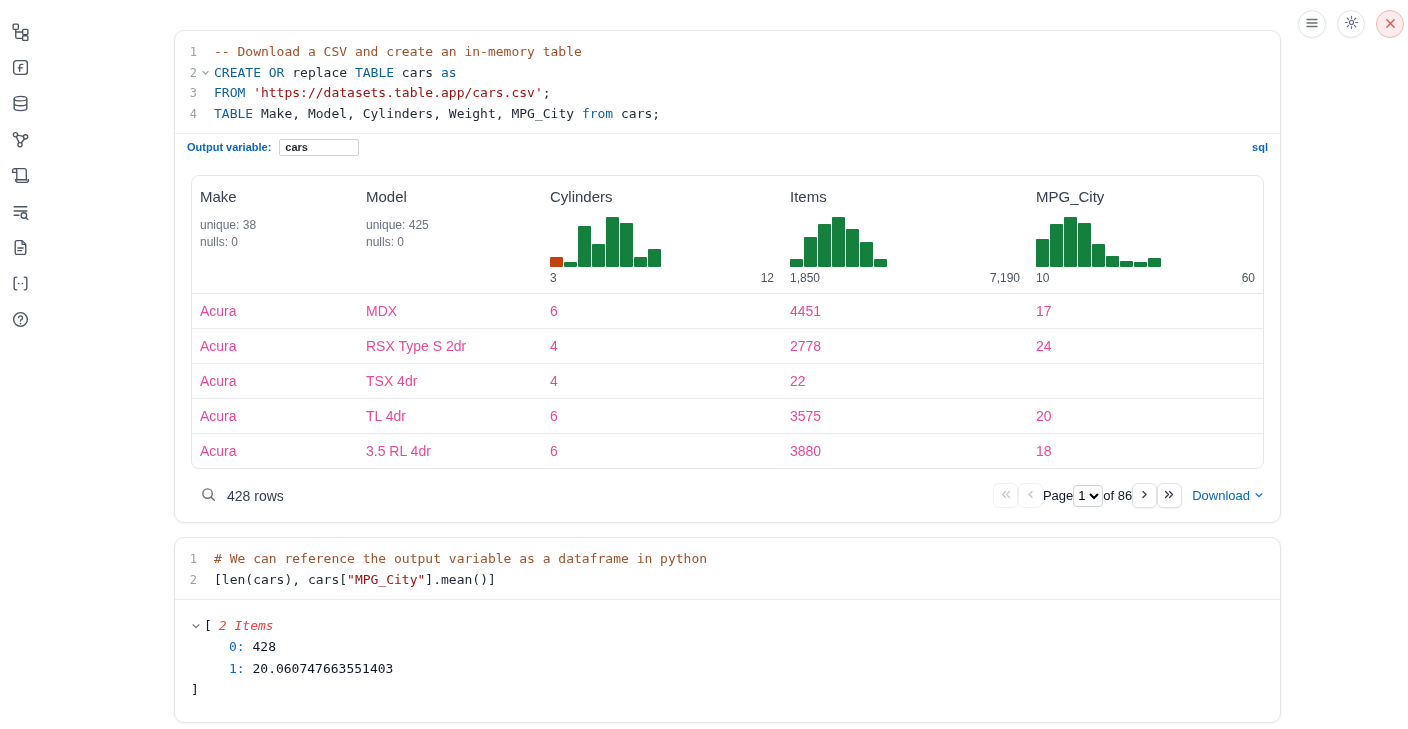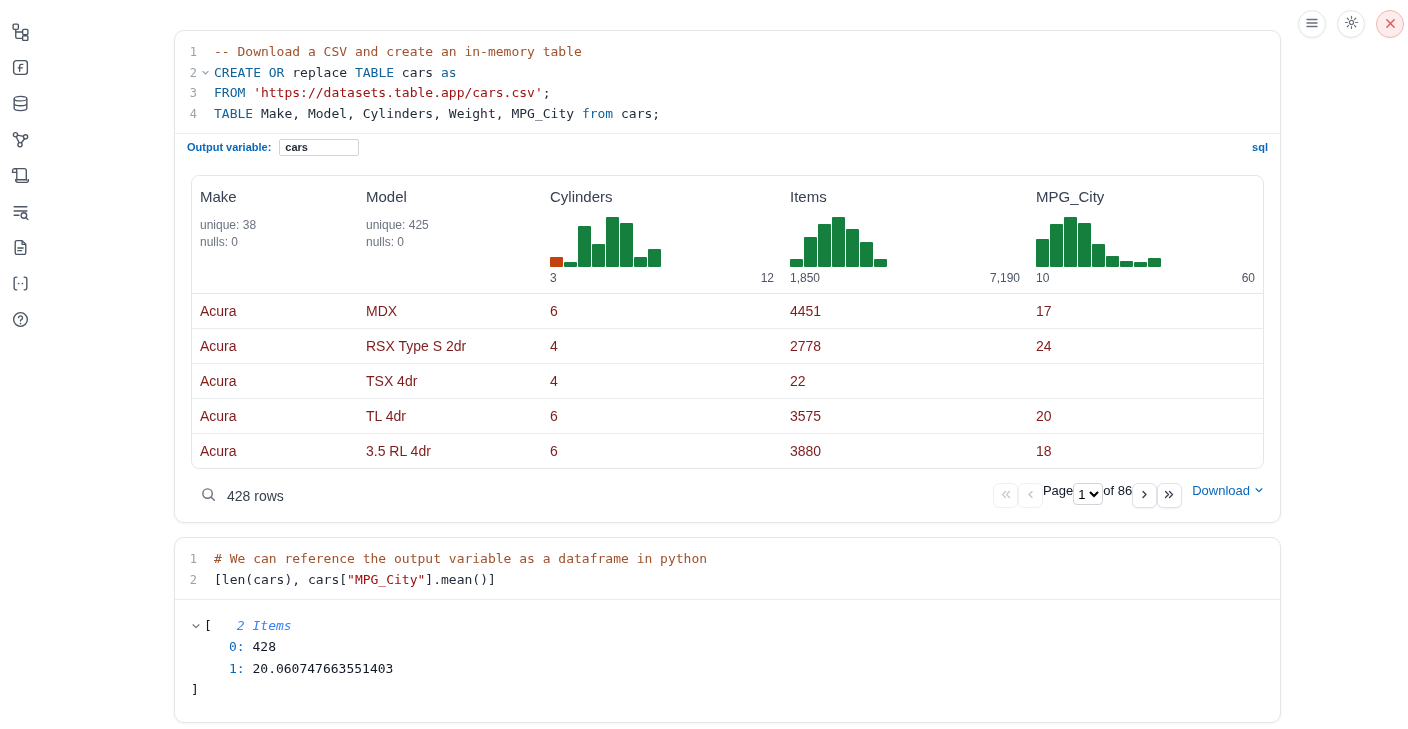--- a/index.html
+++ b/index.html
@@ -43,38 +43,38 @@
   .th{padding:12px 8px 8px 8px;cursor:pointer}
   .col-name{font-size:15px;color:#374151}
   .col-meta{font-size:12px;color:#6b7280;margin-top:13px}
   .col-meta+.col-meta{margin-top:3px}
   .hist{margin-top:10px}
   .hist-bars{display:flex;align-items:flex-end;gap:1px;height:52px}
   .bar{width:13px;border-radius:1px}
   .hist-labels{display:flex;justify-content:space-between;font-size:12px;color:#4b5563;margin-top:4px}
   .trow{display:grid;grid-template-columns:166px 184px 240px 246px 1fr}
   .trow+.trow{border-top:1px solid #e9ebee}
-  .td{padding:9px 8px;font-size:14px;color:#7f1d1d}
+  .td{padding:9px 8px;font-size:14px;color:#ec4899}
 
   
   .tfooter{display:flex;align-items:center;padding:2px 16px 14px}
   .icon-btn{border:none;background:none;cursor:pointer;margin-left:9px;display:flex;align-items:center}
   .row-count{font-size:14px;color:#374151;margin-left:10px}
-  .pager{margin-left:auto;display:flex;align-items:flex-start;gap:0}
+  .pager{margin-left:auto;display:flex;align-items:center;gap:0}
   .pg-btn{width:25px;height:25px;border-radius:6px;display:flex;align-items:center;justify-content:center;background:#fff;border:1px solid #eef0f3;cursor:pointer;color:#c3c8d0}
   .pg-btn.enabled{border-color:#dfe2e8;box-shadow:0 1px 2px rgba(0,0,0,.06);color:#374151}
   .pg-label{font-size:13px;color:#111827}
   .page-select{height:22px;border:1px solid #cfd4db;border-radius:4px;font-size:13px;background:#fff;font-family:"Liberation Sans",sans-serif}
   .download{display:flex;align-items:center;gap:4px;color:var(--accent);font-size:13px;margin-left:10px;cursor:pointer;background:none;border:none;font-family:"Liberation Sans",sans-serif}
 
   
   .output-area{border-top:1px solid #e9ebee;padding:16px 16px 22px;font-family:"DejaVu Sans Mono",monospace;font-size:13px;color:#111827}
   .tree-head{display:flex;align-items:center;line-height:20px}
   .tree-chevron{color:#6b7280;cursor:pointer;margin-right:3px;display:flex;align-items:center}
-  .tree-items-label{color:#3b82f6;font-style:italic;margin-left:25px}
+  .tree-items-label{color:#ef4444;font-style:italic;margin-left:7px}
   .tree-row{padding-left:38px;line-height:22px}
   .tree-key{color:var(--accent)}
   .tree-close{line-height:20px}
 </style>
 </head>
 <body>
 
 <div class="sidebar" id="sidebar">
     <button class="sb-btn">
       <span><svg viewBox="0 0 18 18" width="19" height="19" fill="none" stroke="currentColor" stroke-width="1.3" stroke-linejoin="round">

